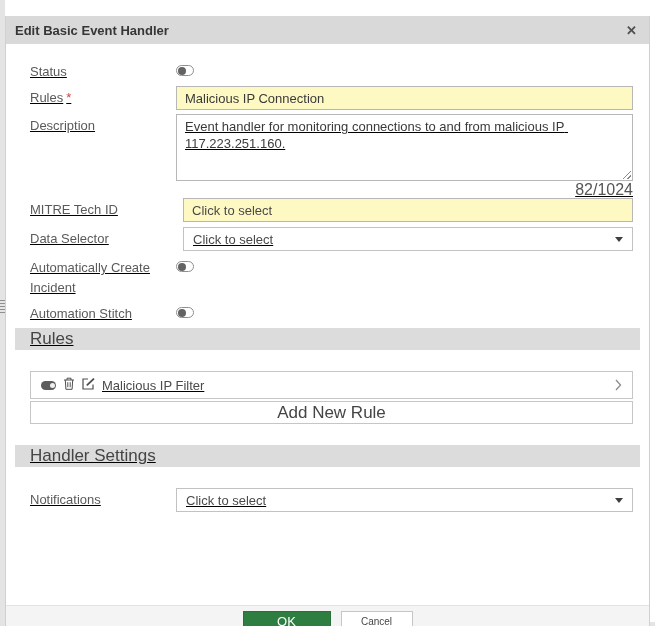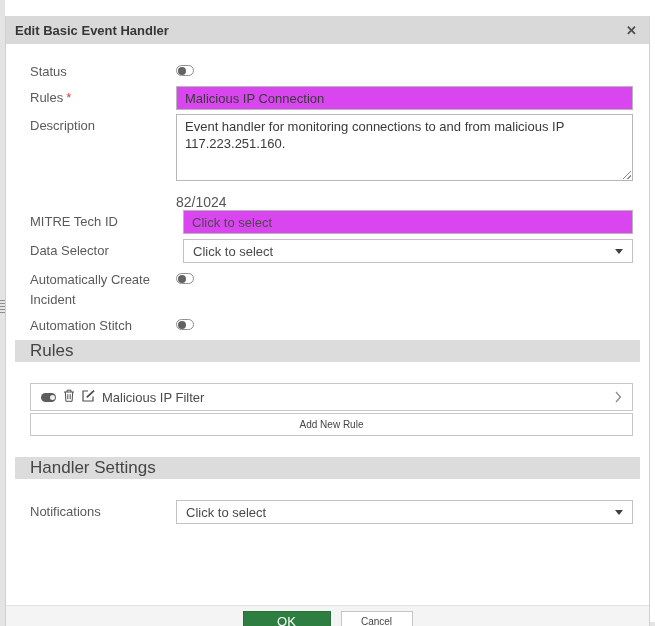--- a/index.html
+++ b/index.html
@@ -25,53 +25,53 @@
   .titlebar {
     height: 28px; background: #d9d9d9;
     display: flex; align-items: center; padding: 0 12px 0 9px;
   }
   .titlebar .title { font-size: 13px; font-weight: bold; color: #363636; }
   .close-btn {
     margin-left: auto; background: none; border: none; padding: 0;
     font-size: 13px; font-weight: bold; color: #4f4f4f; cursor: pointer;
     font-family: "Liberation Sans", sans-serif;
   }
-  .dialog-body { padding: 16px 16px 0 24px; }
+  .dialog-body { padding: 16px 16px 0 24px; text-decoration: underline; }
   .form-row { display: flex; }
   .row-label { width: 146px; flex: none; font-size: 13px; color: #5a5a5a; line-height: 20px; padding-top: 2px; }
   .row-label .req { color: #d43f3a; margin-left: 3px; }
   .row-field { flex: 1 1 auto; min-width: 0; position: relative; }
 
   .toggle {
     width: 18px; height: 11px; border: 1px solid #8f8f8f; border-radius: 6px;
     background: #fff; position: relative; margin-top: 5px; cursor: pointer;
   }
   .toggle::after {
     content: ""; position: absolute; left: 0.5px; top: 0.5px;
     width: 8px; height: 8px; border-radius: 50%; background: #636363;
   }
 
   .text-input {
-    width: 100%; height: 24px; border: 1px solid #b7b7b7; background: #d946ef;
+    width: 100%; height: 24px; border: 1px solid #b7b7b7; background: #fef9c3;
     font-family: "Liberation Sans", sans-serif; font-size: 13px; color: #3a3a3a;
     padding: 0 8px; outline: none;
   }
   .text-input::placeholder { color: #4a4a4a; opacity: 1; }
   .textarea {
     width: 100%; height: 67px; border: 1px solid #b7b7b7; background: #fff;
     font-family: "Liberation Sans", sans-serif; font-size: 13px; color: #3a3a3a;
     padding: 3px 8px; line-height: 17px; resize: none; outline: none; display: block;
   }
   .resize-grip {
     position: absolute; right: 2px; bottom: 2px; width: 9px; height: 9px;
     background: repeating-linear-gradient(-45deg, transparent 0 2px, #8a8a8a 2px 3px);
     clip-path: polygon(100% 0, 100% 100%, 0 100%);
     cursor: nwse-resize;
   }
-  .char-counter { font-size: 14px; color: #555; line-height: 16px; margin-top: 13px; }
+  .char-counter { text-align: right; font-size: 16px; color: #555; line-height: 16px; margin-top: 1px; }
 
   .dropdown {
     height: 24px; border: 1px solid #c2c2c2; background: #fff;
     display: flex; align-items: center; padding: 0 9px; cursor: pointer;
   }
   .dropdown .dd-text { font-size: 13px; color: #4a4a4a; flex: 1; }
   .caret-down {
     width: 0; height: 0; flex: none;
     border-left: 4px solid transparent; border-right: 4px solid transparent;
     border-top: 5px solid #3f3f3f;
@@ -92,21 +92,21 @@
   }
   .mini-toggle-on::after {
     content: ""; position: absolute; right: 1.5px; top: 2px; width: 5px; height: 5px;
     border-radius: 50%; background: #efefef;
   }
   .icon-btn { background: none; border: none; padding: 0; display: flex; align-items: center; cursor: pointer; }
   .rule-name { font-size: 13px; color: #4a4a4a; margin-left: 7px; }
   .rule-chevron { margin-left: auto; display: flex; align-items: center; }
   .add-rule-btn {
     width: 100%; height: 23px; margin-top: 2px; background: #fff; border: 1px solid #c6c6c6;
-    font-family: "Liberation Sans", sans-serif; font-size: 10px; color: #454545;
+    font-family: "Liberation Sans", sans-serif; font-size: 17px; color: #454545;
     text-align: center; cursor: pointer;
   }
 
   .footer {
     position: absolute; left: 0; right: 0; bottom: 0; height: 32px;
     background: #f4f4f4; border-top: 1px solid #e3e3e3;
     display: flex; align-items: center; justify-content: center; gap: 10px;
   }
   .btn-ok {
     width: 88px; height: 22px; background: #2e7d41; border: 1px solid #2a7039;

